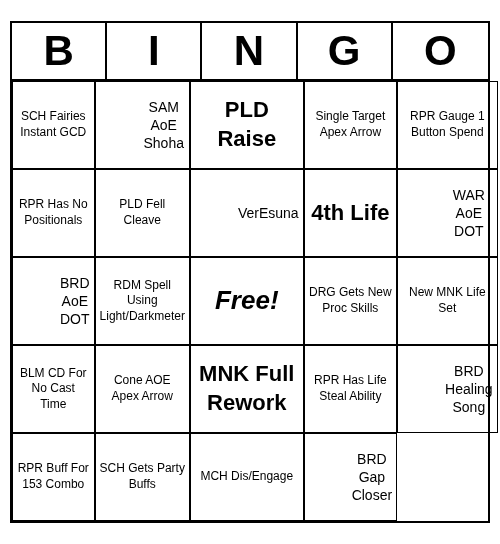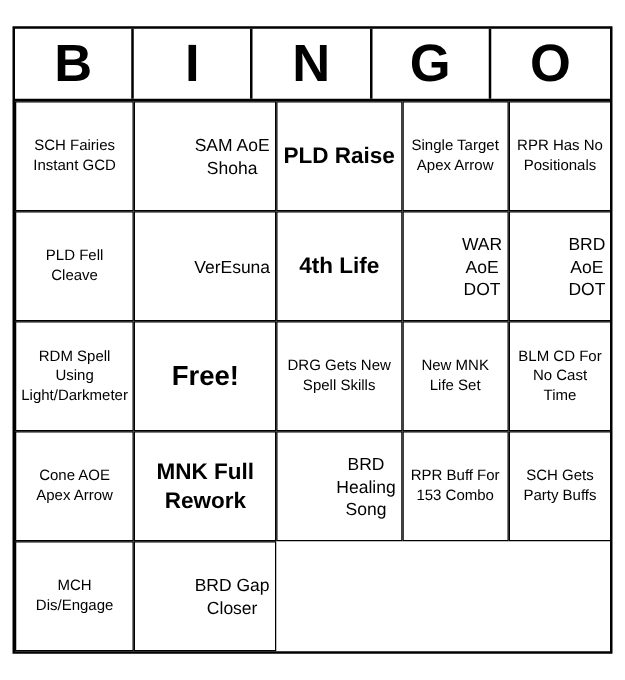--- a/index.html
+++ b/index.html
@@ -42,61 +42,64 @@
       display: flex;
       align-items: center;
       justify-content: center;
       text-align: center;
       padding: 4px;
       min-height: 88px;
       font-size: 12px;
       line-height: 1.3;
     }
     .bingo-cell.large-text {
-      font-size: 18px;
+      font-size: 22px;
       font-weight: bold;
     }
     .bingo-cell.medium-text {
       font-size: 14px;
       font-weight: normal;
       padding-left: 47px;
     }
     .bingo-cell.free {
-      font-size: 22px;
+      font-size: 26px;
       font-weight: bold;
+      font-style: italic;
     }
   </style>
 </head>
 <body>
 
 <div class="bingo-card">
   <div class="bingo-header">
   <div class="bingo-letter">B</div>
       <div class="bingo-letter">I</div>
       <div class="bingo-letter">N</div>
       <div class="bingo-letter">G</div>
       <div class="bingo-letter">O</div>
     </div>
   <div class="bingo-grid">
   <div class="bingo-cell">SCH Fairies Instant GCD</div>
       <div class="bingo-cell medium-text">SAM AoE Shoha</div>
       <div class="bingo-cell large-text">PLD Raise</div>
       <div class="bingo-cell">Single Target Apex Arrow</div>
+      <div class="bingo-cell">RPR Gauge 1 Button Spend</div>
       <div class="bingo-cell">RPR Has No Positionals</div>
       <div class="bingo-cell">PLD Fell Cleave</div>
       <div class="bingo-cell medium-text">VerEsuna</div>
       <div class="bingo-cell large-text">4th Life</div>
       <div class="bingo-cell medium-text">WAR AoE DOT</div>
       <div class="bingo-cell medium-text">BRD AoE DOT</div>
       <div class="bingo-cell">RDM Spell Using Light/Darkmeter</div>
       <div class="bingo-cell free">Free!</div>
-      <div class="bingo-cell">DRG Gets New Spell Skills</div>
+      <div class="bingo-cell">DRG Gets New Proc Skills</div>
       <div class="bingo-cell">New MNK Life Set</div>
       <div class="bingo-cell">BLM CD For No Cast Time</div>
       <div class="bingo-cell">Cone AOE Apex Arrow</div>
       <div class="bingo-cell large-text">MNK Full Rework</div>
+      <div class="bingo-cell">RPR Has Life Steal Ability</div>
       <div class="bingo-cell medium-text">BRD Healing Song</div>
       <div class="bingo-cell">RPR Buff For 153 Combo</div>
       <div class="bingo-cell">SCH Gets Party Buffs</div>
       <div class="bingo-cell">MCH Dis/Engage</div>
       <div class="bingo-cell medium-text">BRD Gap Closer</div>
     </div>
 </div>
 
 </body></html>

